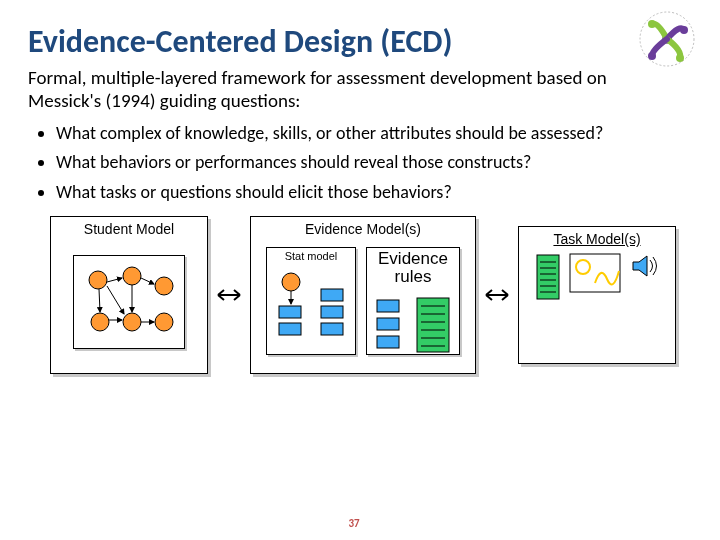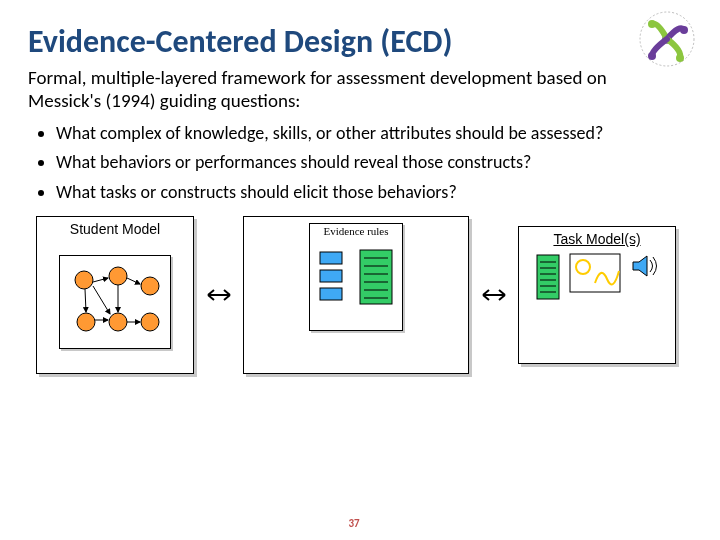--- a/index.html
+++ b/index.html
@@ -43,21 +43,21 @@
     font-size: 18px;
     color: #000;
     line-height: 1.3;
   }
   .bullets li {
     margin-bottom: 6px;
   }
   .diagram-row {
     display: flex;
     align-items: center;
-    justify-content: space-between;
+    justify-content: flex-end;
     gap: 6px;
     margin-top: 2px;
     padding: 0 8px;
   }
   .panel {
     border: 1px solid #000;
     background: #fff;
     box-shadow: 3px 3px 0 #c8c8c8;
     position: relative;
     display: flex;
@@ -121,21 +121,21 @@
     </svg>
   </div>
 
   <h1 class="title">Evidence-Centered Design (ECD)</h1>
 
   <p class="intro">Formal, multiple-layered framework for assessment development based on Messick's (1994) guiding questions:</p>
 
   <ul class="bullets">
     <li>What complex of knowledge, skills, or other attributes should be assessed?</li>
     <li>What behaviors or performances should reveal those constructs?</li>
-    <li>What tasks or constructs should elicit those behaviors?</li>
+    <li>What tasks or questions should elicit those behaviors?</li>
   </ul>
 
   <div class="diagram-row">
 
     <div class="panel" style="width:158px;height:158px;">
       <div class="panel-title">Student Model</div>
       <div class="inner-box" style="width:110px;height:92px;margin-top:14px;">
         <svg viewBox="0 0 110 92" width="110" height="92">
           <defs>
             <marker id="ah1" markerWidth="6" markerHeight="6" refX="5" refY="3" orient="auto">
@@ -161,25 +161,43 @@
 
     <div class="double-arrow">
       <svg viewBox="0 0 30 14" width="30" height="14">
         <line x1="4" y1="7" x2="26" y2="7" stroke="#000" stroke-width="2"></line>
         <path d="M4,7 L10,2 M4,7 L10,12" stroke="#000" stroke-width="2" fill="none"></path>
         <path d="M26,7 L20,2 M26,7 L20,12" stroke="#000" stroke-width="2" fill="none"></path>
       </svg>
     </div>
 
     <div class="panel" style="width:226px;height:158px;">
+      <div class="panel-title">Evidence Model(s)</div>
       <div style="display:flex;gap:10px;margin-top:6px;">
 
+        <div class="inner-box" style="width:88px;height:106px;">
+          <div style="font-size:11px;text-align:center;margin:2px 0 2px 0;font-family:Arial;">Stat model</div>
+          <svg viewBox="0 0 88 86" width="88" height="86">
+            <defs>
+              <marker id="ah2" markerWidth="6" markerHeight="6" refX="5" refY="3" orient="auto">
+                <path d="M0,0 L6,3 L0,6 Z" fill="#000"></path>
+              </marker>
+            </defs>
+            <circle cx="24" cy="18" r="9" fill="#ff9933" stroke="#000"></circle>
+            <line x1="24" y1="27" x2="24" y2="40" stroke="#000" marker-end="url(#ah2)"></line>
+            <rect x="12" y="42" width="22" height="12" fill="#3fa9f5" stroke="#000"></rect>
+            <rect x="12" y="59" width="22" height="12" fill="#3fa9f5" stroke="#000"></rect>
+            <rect x="54" y="25" width="22" height="12" fill="#3fa9f5" stroke="#000"></rect>
+            <rect x="54" y="42" width="22" height="12" fill="#3fa9f5" stroke="#000"></rect>
+            <rect x="54" y="59" width="22" height="12" fill="#3fa9f5" stroke="#000"></rect>
+          </svg>
+        </div>
 
         <div class="inner-box" style="width:92px;height:106px;">
-          <div style="font-size:11px;text-align:center;margin:2px 0 2px 0;line-height:1.05;font-family:Liberation Serif, serif;">Evidence rules</div>
+          <div style="font-size:17px;text-align:center;margin:2px 0 2px 0;line-height:1.05;font-family:Liberation Sans, sans-serif;">Evidence rules</div>
           <svg viewBox="0 0 92 80" width="92" height="80">
             <rect x="10" y="12" width="22" height="12" fill="#3fa9f5" stroke="#000"></rect>
             <rect x="10" y="30" width="22" height="12" fill="#3fa9f5" stroke="#000"></rect>
             <rect x="10" y="48" width="22" height="12" fill="#3fa9f5" stroke="#000"></rect>
             <rect x="50" y="10" width="32" height="54" fill="#33cc66" stroke="#000"></rect>
             <line x1="54" y1="18" x2="78" y2="18" stroke="#000"></line>
             <line x1="54" y1="26" x2="78" y2="26" stroke="#000"></line>
             <line x1="54" y1="34" x2="78" y2="34" stroke="#000"></line>
             <line x1="54" y1="42" x2="78" y2="42" stroke="#000"></line>
             <line x1="54" y1="50" x2="78" y2="50" stroke="#000"></line>

